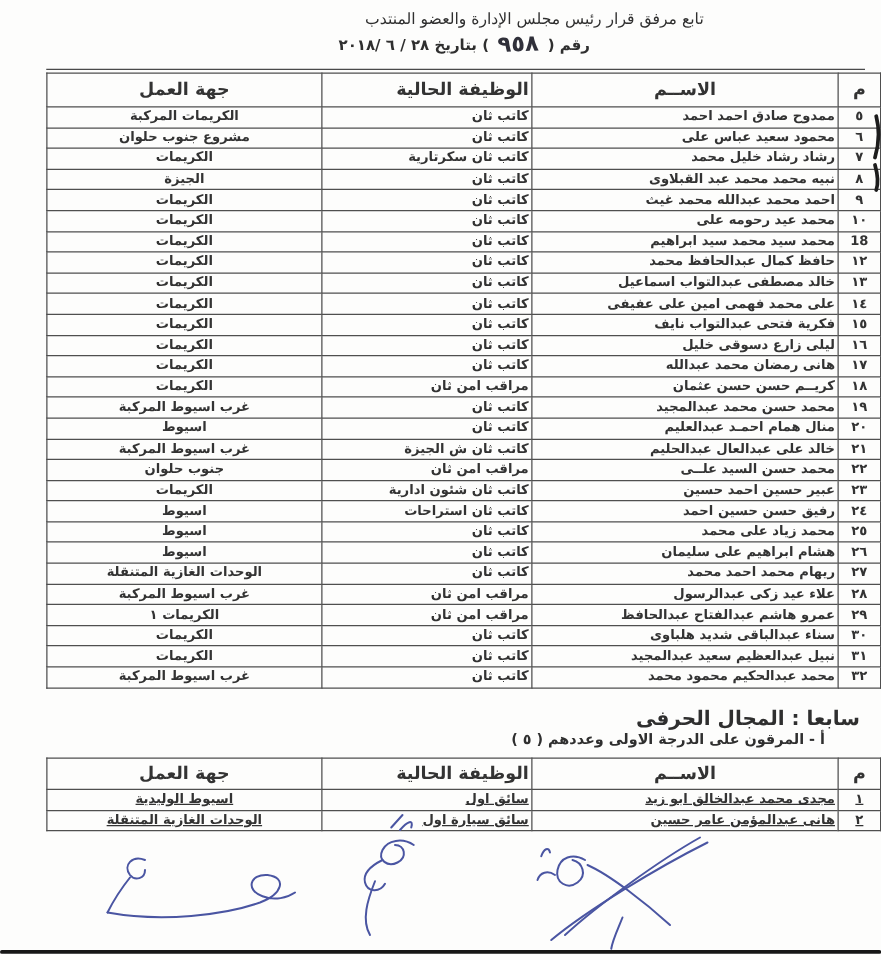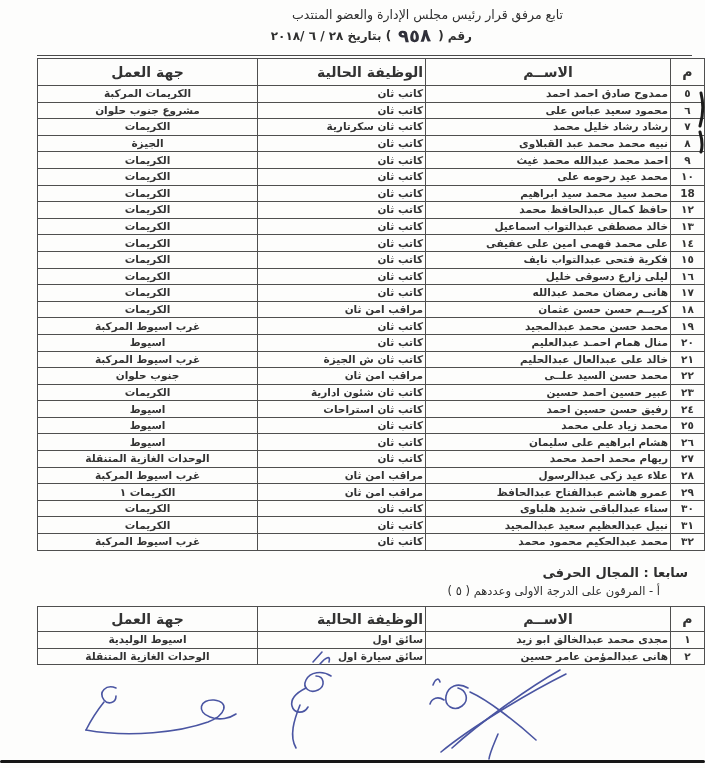--- a/index.html
+++ b/index.html
@@ -20,29 +20,29 @@
   .doc-table{width:655px;background:transparent;}
   .doc-table th,.doc-table td{
     border:1px solid #4f4f4f;
     font-size:10.5px;font-weight:700;color:#333333;
     line-height:1.05;padding:0 2px;overflow:hidden;white-space:nowrap;
   }
   .doc-table th{font-size:14px;}
   .t1 th{height:26px;}
   .t1 td{height:15.6px;}
   .t2 th{height:24px;}
-  .t2 td{height:15.5px;}
+  .t2 td{height:15.5px;text-decoration:underline;}
   .c-no{width:29px;text-align:center;}
   .c-name{width:240px;text-align:right;padding-right:3px;margin-top:44px;}
   .c-job{width:163px;text-align:right;}
   .c-org{width:215px;text-align:center;}
   th.c-name{text-align:center;}
   
-  .sec1{top:565px;right:17px;font-size:13px;font-weight:700;color:#2f2f2f;}
-  .sec2{top:584px;right:45px;font-size:11.5px;font-weight:400;color:#2f2f2f;}
+  .sec1{top:565px;right:17px;font-size:16px;font-weight:700;color:#2f2f2f;}
+  .sec2{top:584px;right:45px;font-size:11.5px;font-weight:700;color:#2f2f2f;}
   
   .sig-svg{top:0;left:0;}
   .scanline{top:760px;left:0;width:705px;height:3px;background:#161616;border-radius:2px;}
 </style>
 </head>
 <body>
 
 <div class="abs hdr1">تابع مرفق قرار رئيس مجلس الإدارة والعضو المنتدب</div>
 <div class="abs hdr2">
   <span>رقم (</span>

